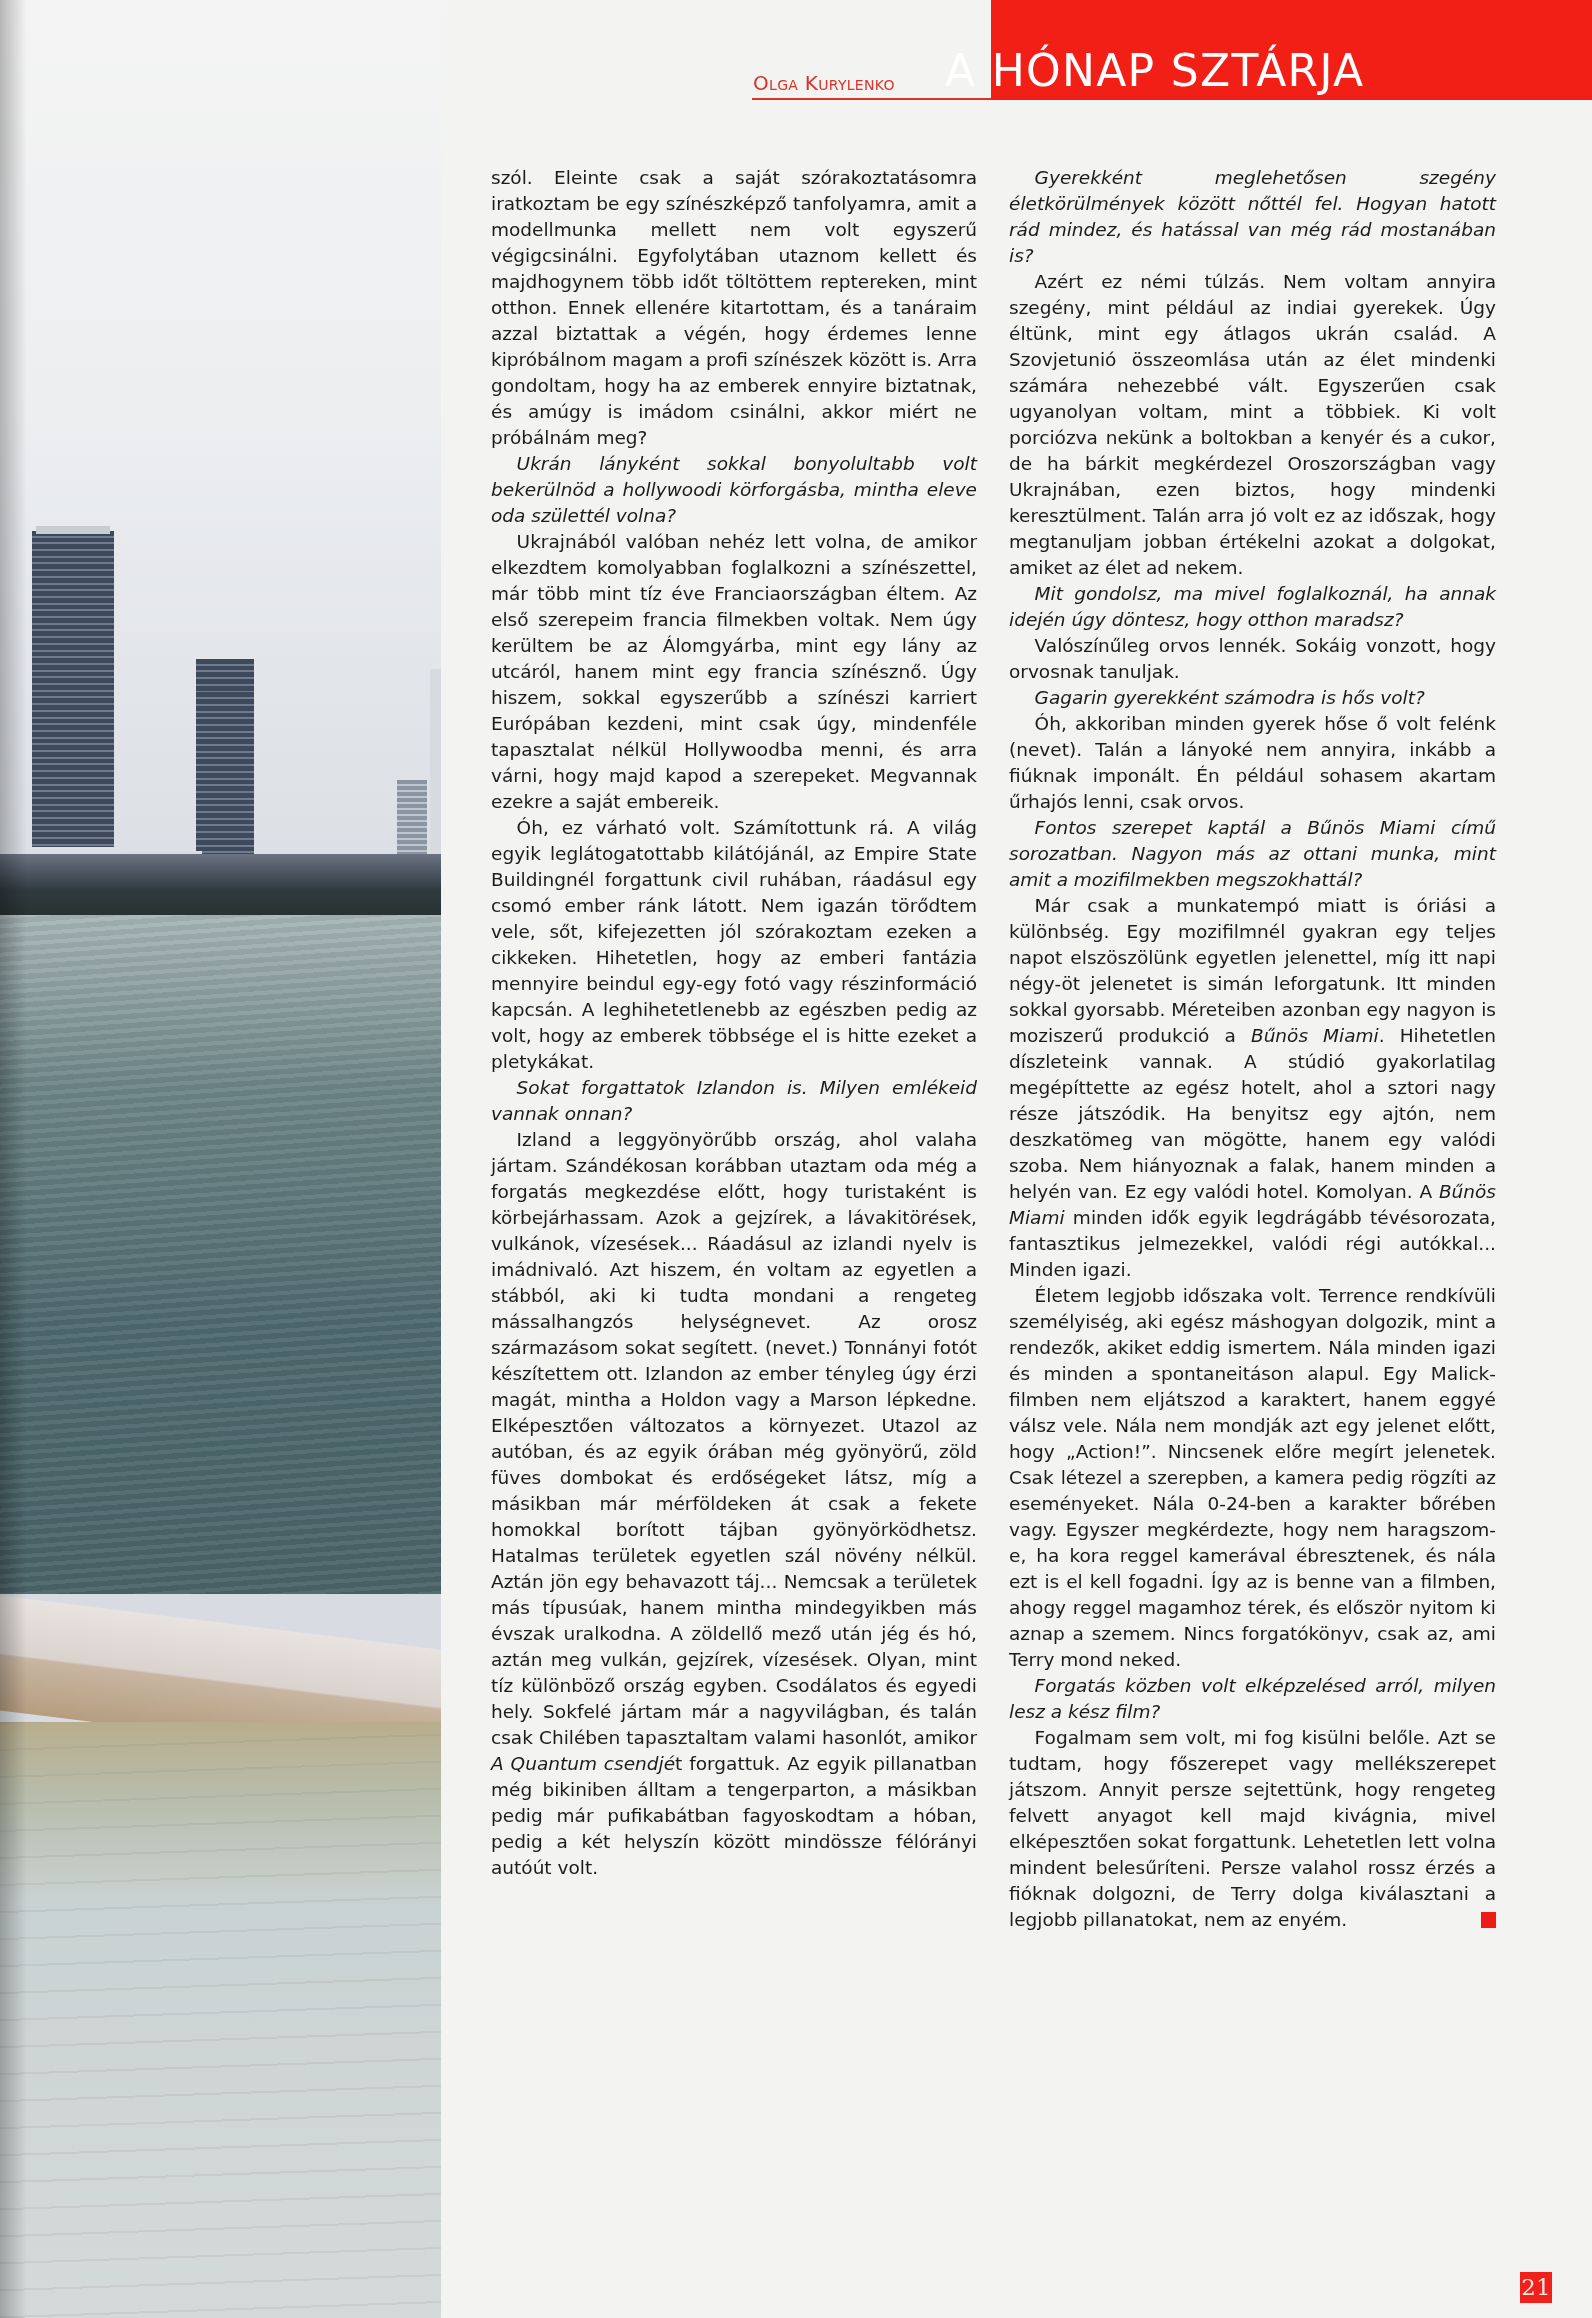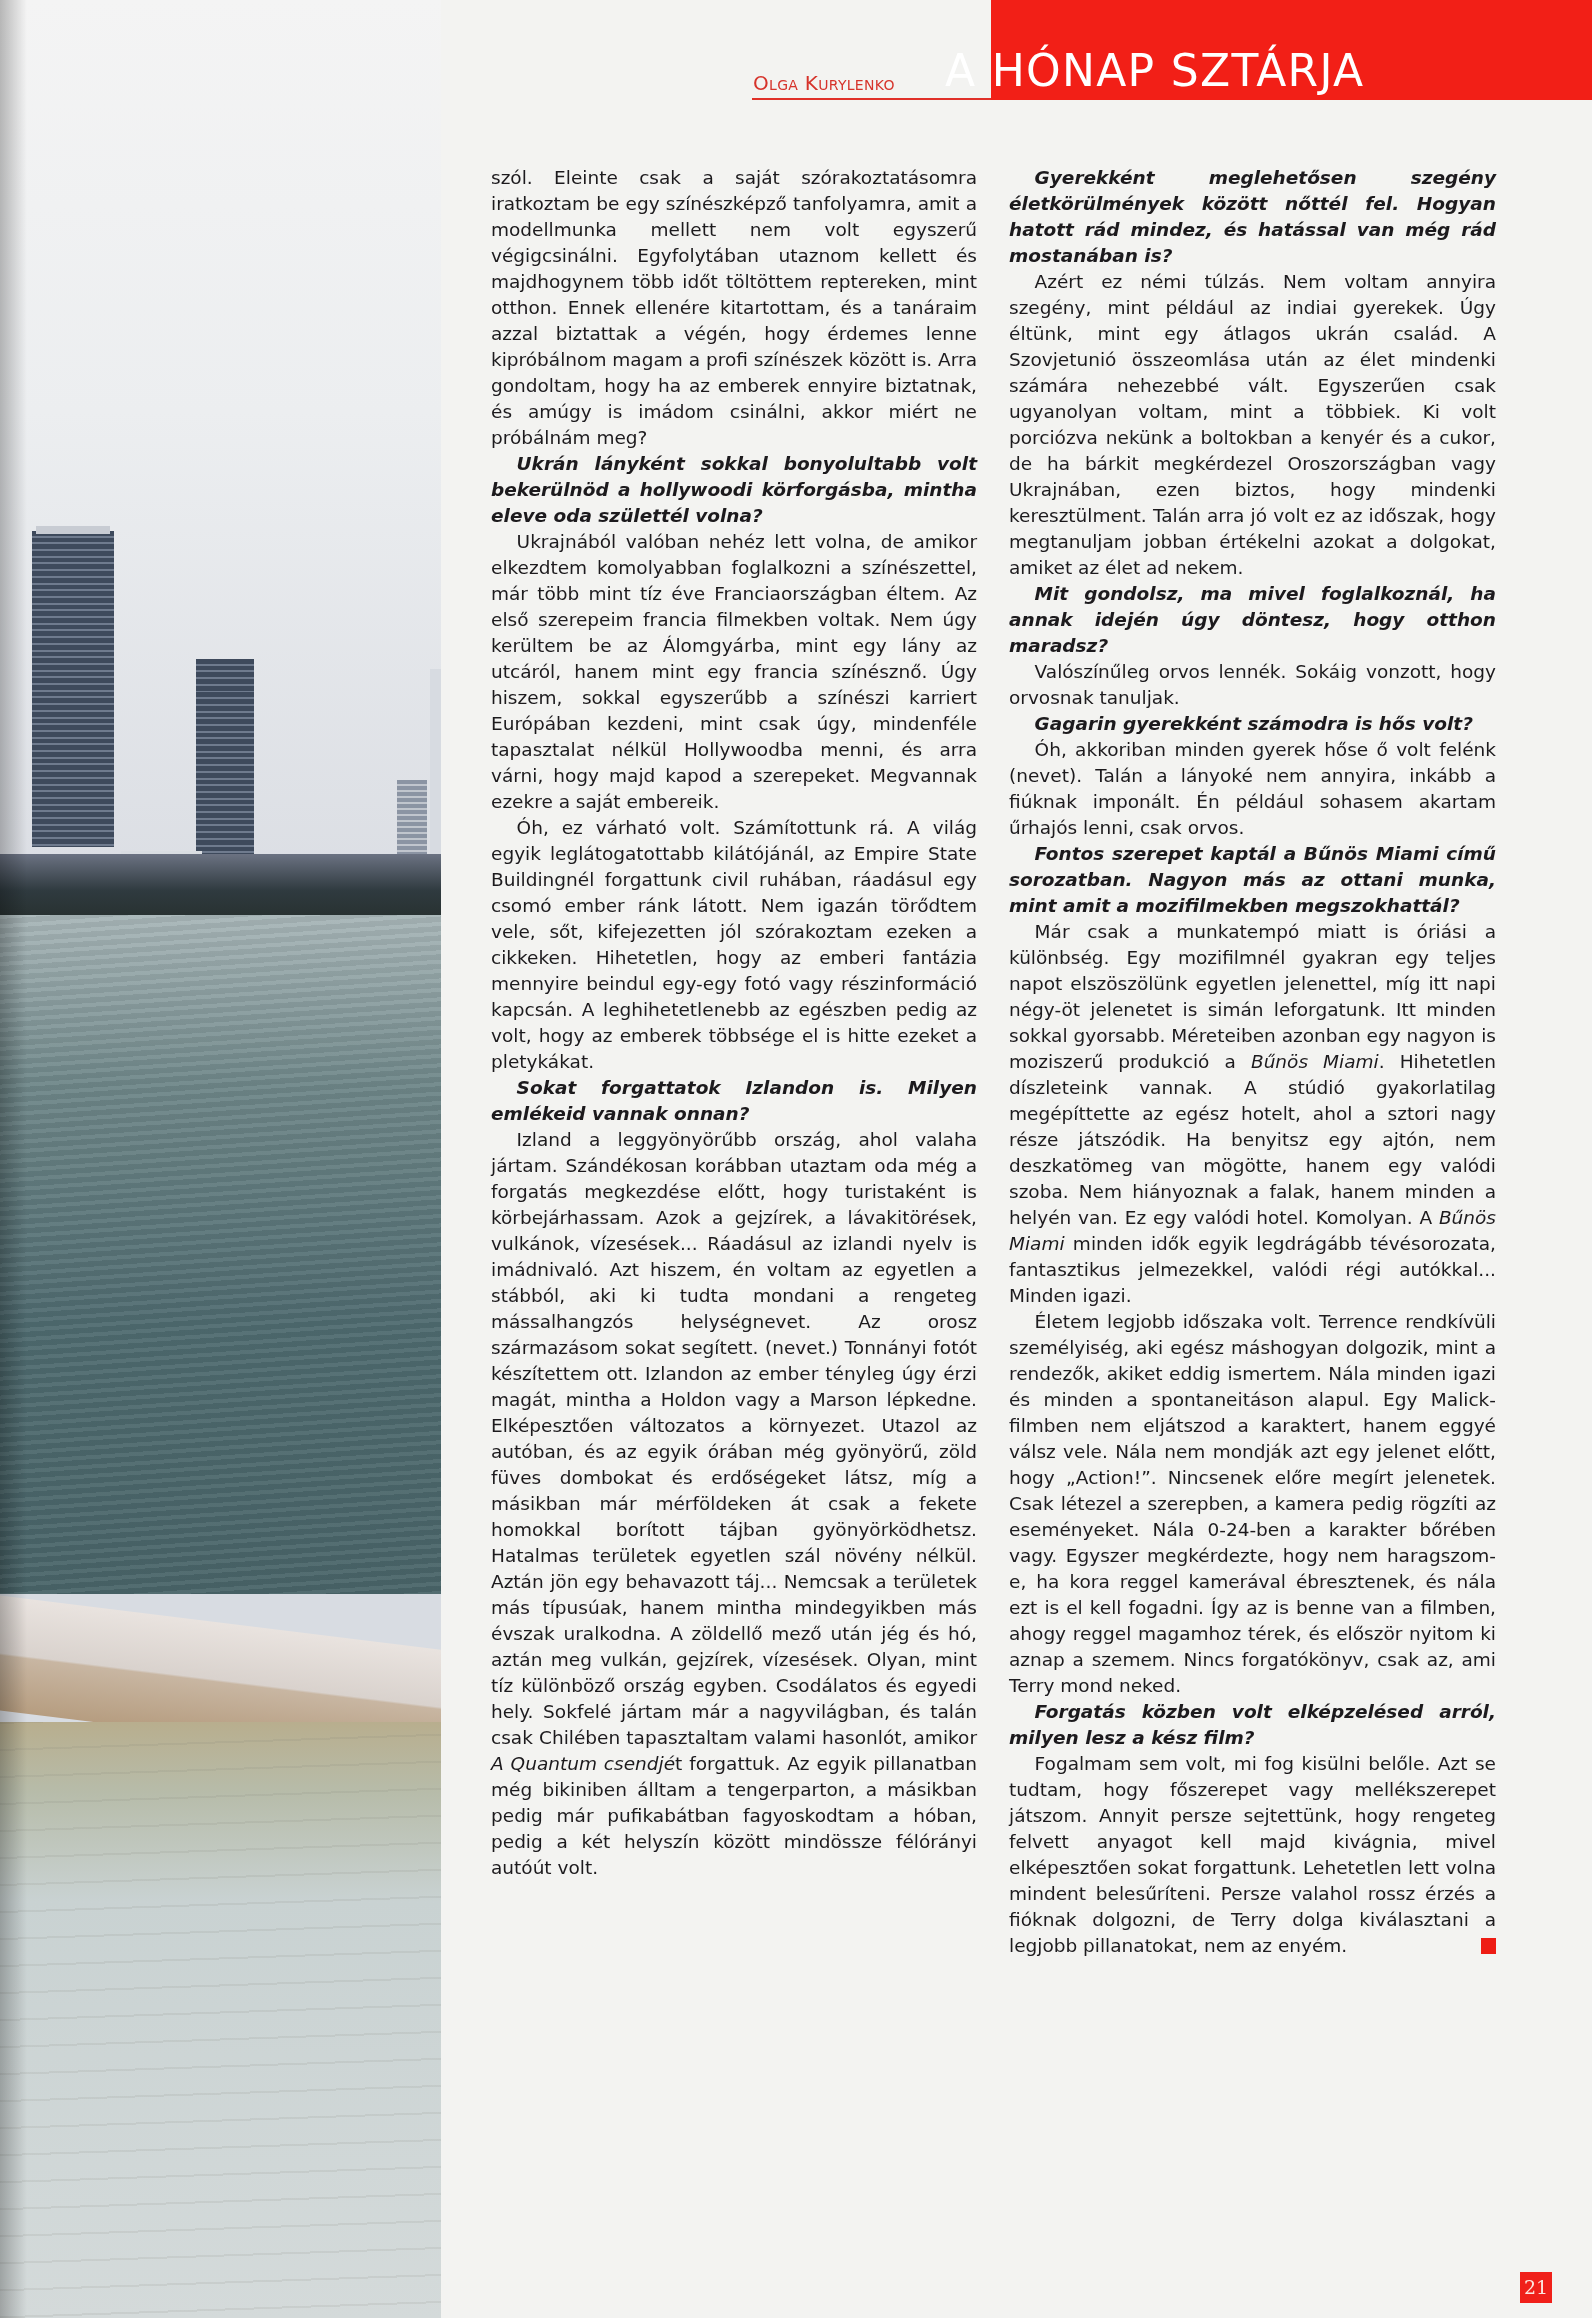--- a/index.html
+++ b/index.html
@@ -69,28 +69,28 @@
   }
   
   .col {
     position: absolute; top: 165px;
     font-family: "DejaVu Sans", sans-serif; font-size: 18.5px; line-height: 26px;
     text-align: justify; hyphens: manual;
   }
   .col.left { left: 491px; width: 486px; }
   .col.right { left: 1009px; width: 487px; }
   .col p { margin: 0; text-indent: 25.6px; }
-  .col p.q { font-style: italic; font-weight: bold; }
+  .col p.q { font-style: italic; font-weight: normal; }
   .col p.first { text-indent: 0; }
   .end-mark {
     display: inline-block; width: 15px; height: 16px; background: #ee1c14; float: right; margin-top: 5.4px;
   }
   .page-num {
     position: absolute; left: 1520px; top: 2272px; width: 32px; height: 31px; background: #f0201a;
-    color: #fbe7e0; font-family: "DejaVu Serif", serif; font-size: 19px; line-height: 31px; text-align: center;
+    color: #fbe7e0; font-family: "DejaVu Serif", serif; font-size: 23px; line-height: 31px; text-align: center;
   }
 </style>
 </head>
 <body>
 
 <div class="photo">
   <div class="sky"></div>
   <div class="tower t1">
       <div class="cap"></div>
     </div>

